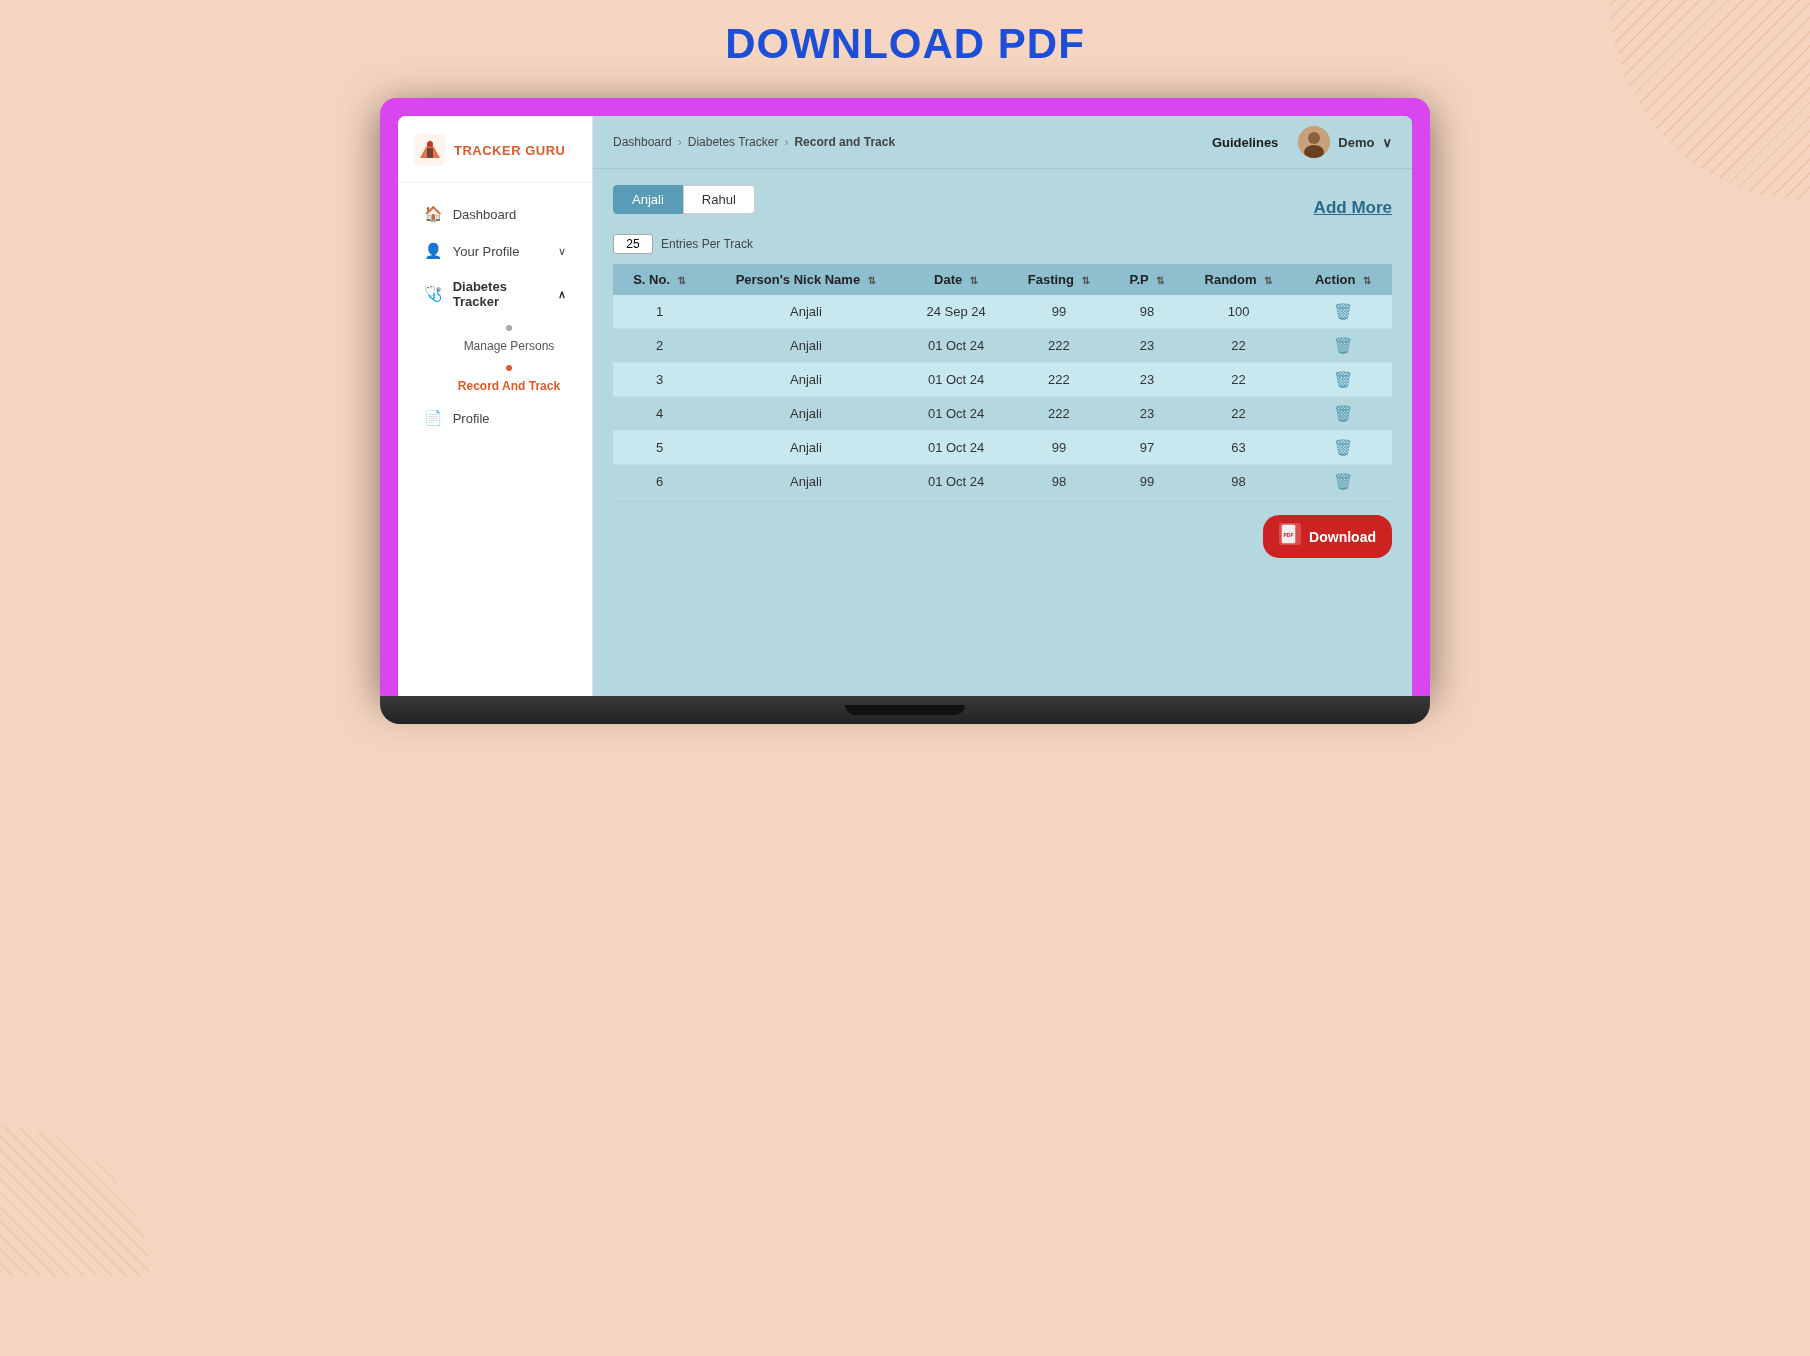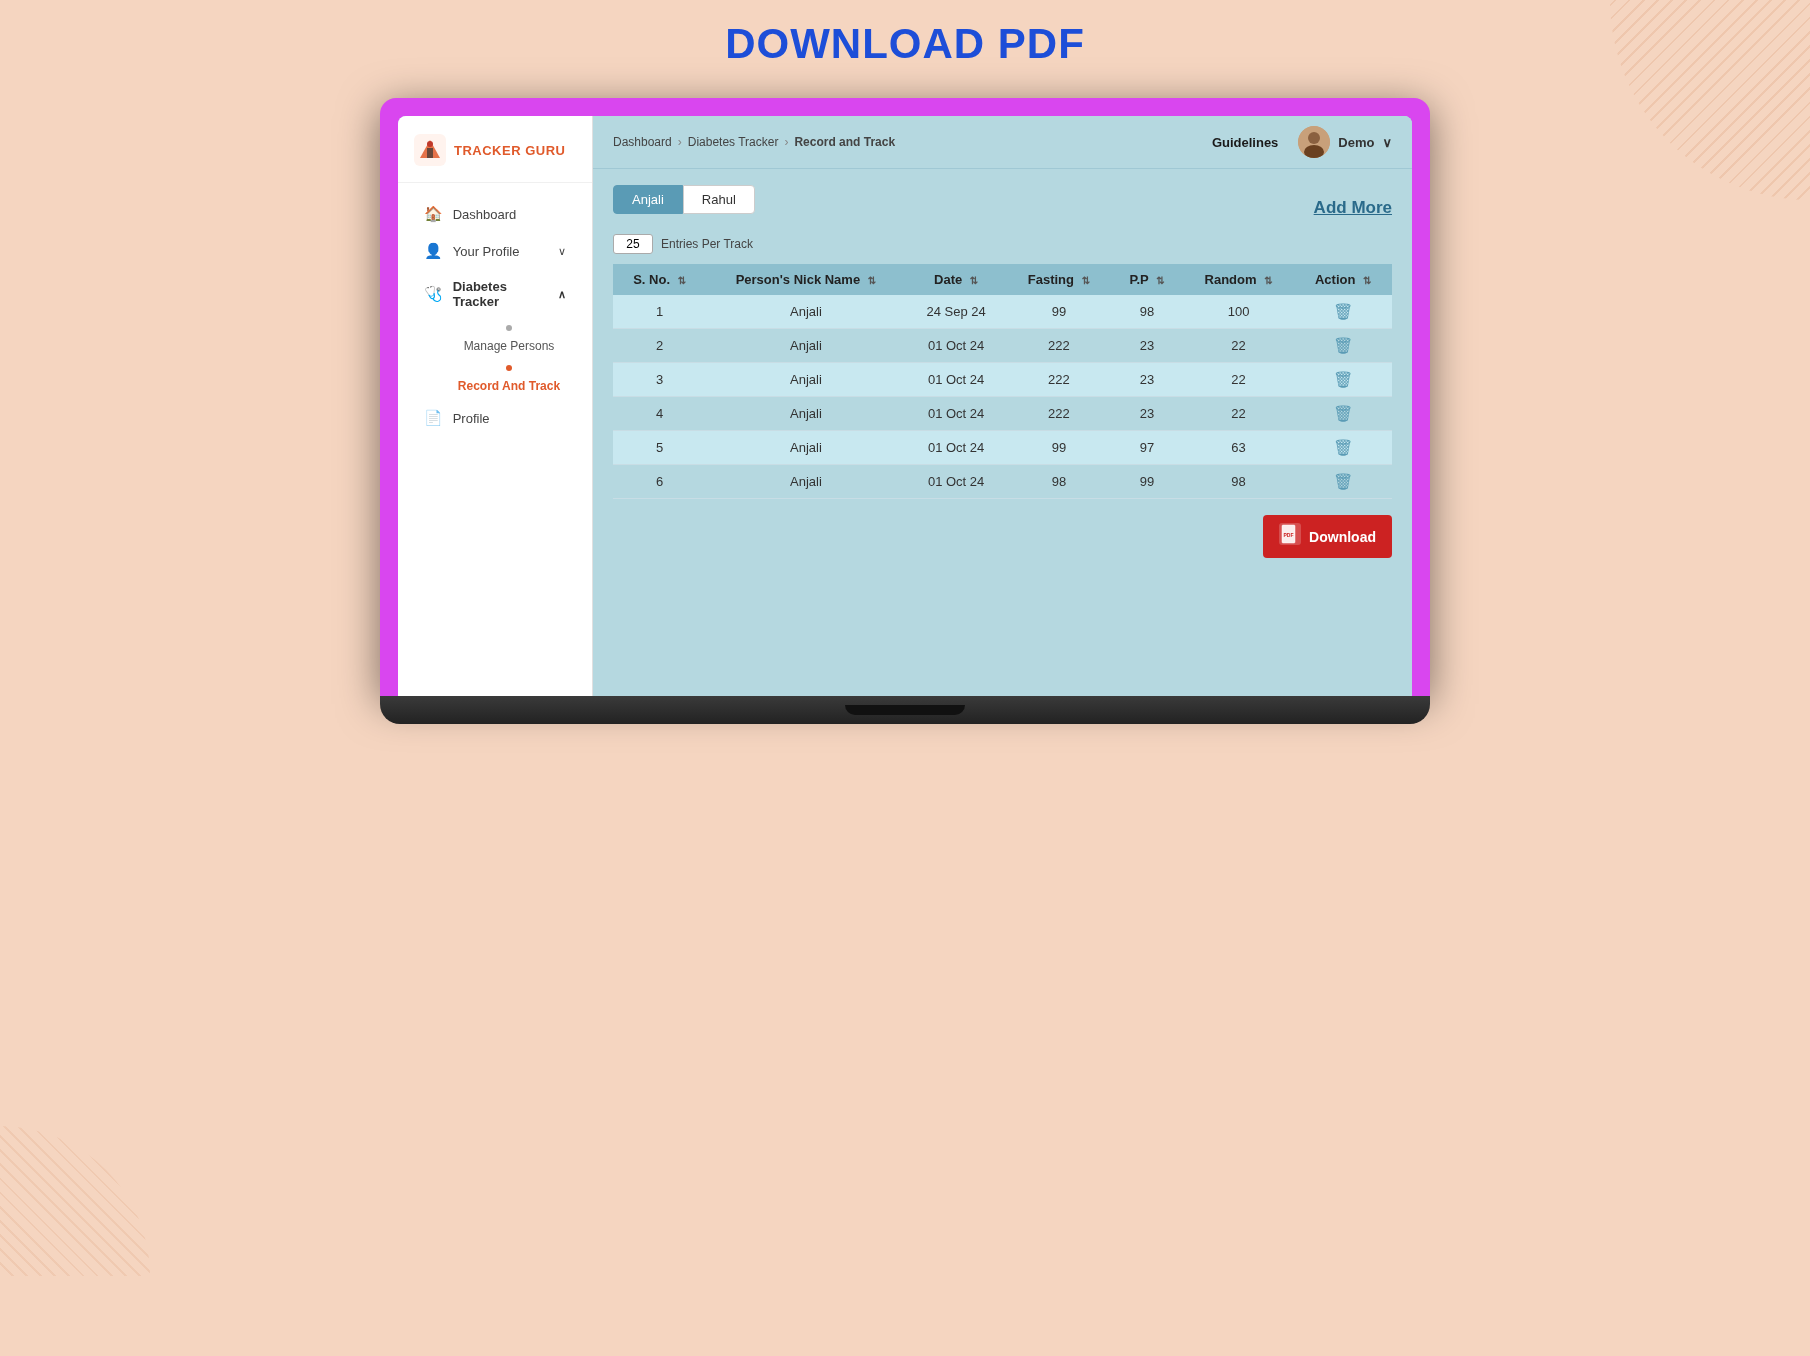--- a/index.html
+++ b/index.html
@@ -323,21 +323,21 @@
       justify-content: flex-end;
       padding: 16px 0 4px;
     }
     .download-btn {
       display: flex;
       align-items: center;
       gap: 8px;
       background: #cc2222;
       color: #fff;
       border: none;
-      border-radius: 4px;
+      border-radius: 16px;
       padding: 8px 16px;
       font-size: 14px;
       font-weight: 700;
       cursor: pointer;
     }
     .pdf-icon {
       font-size: 18px;
     }
 
     .header-row {

